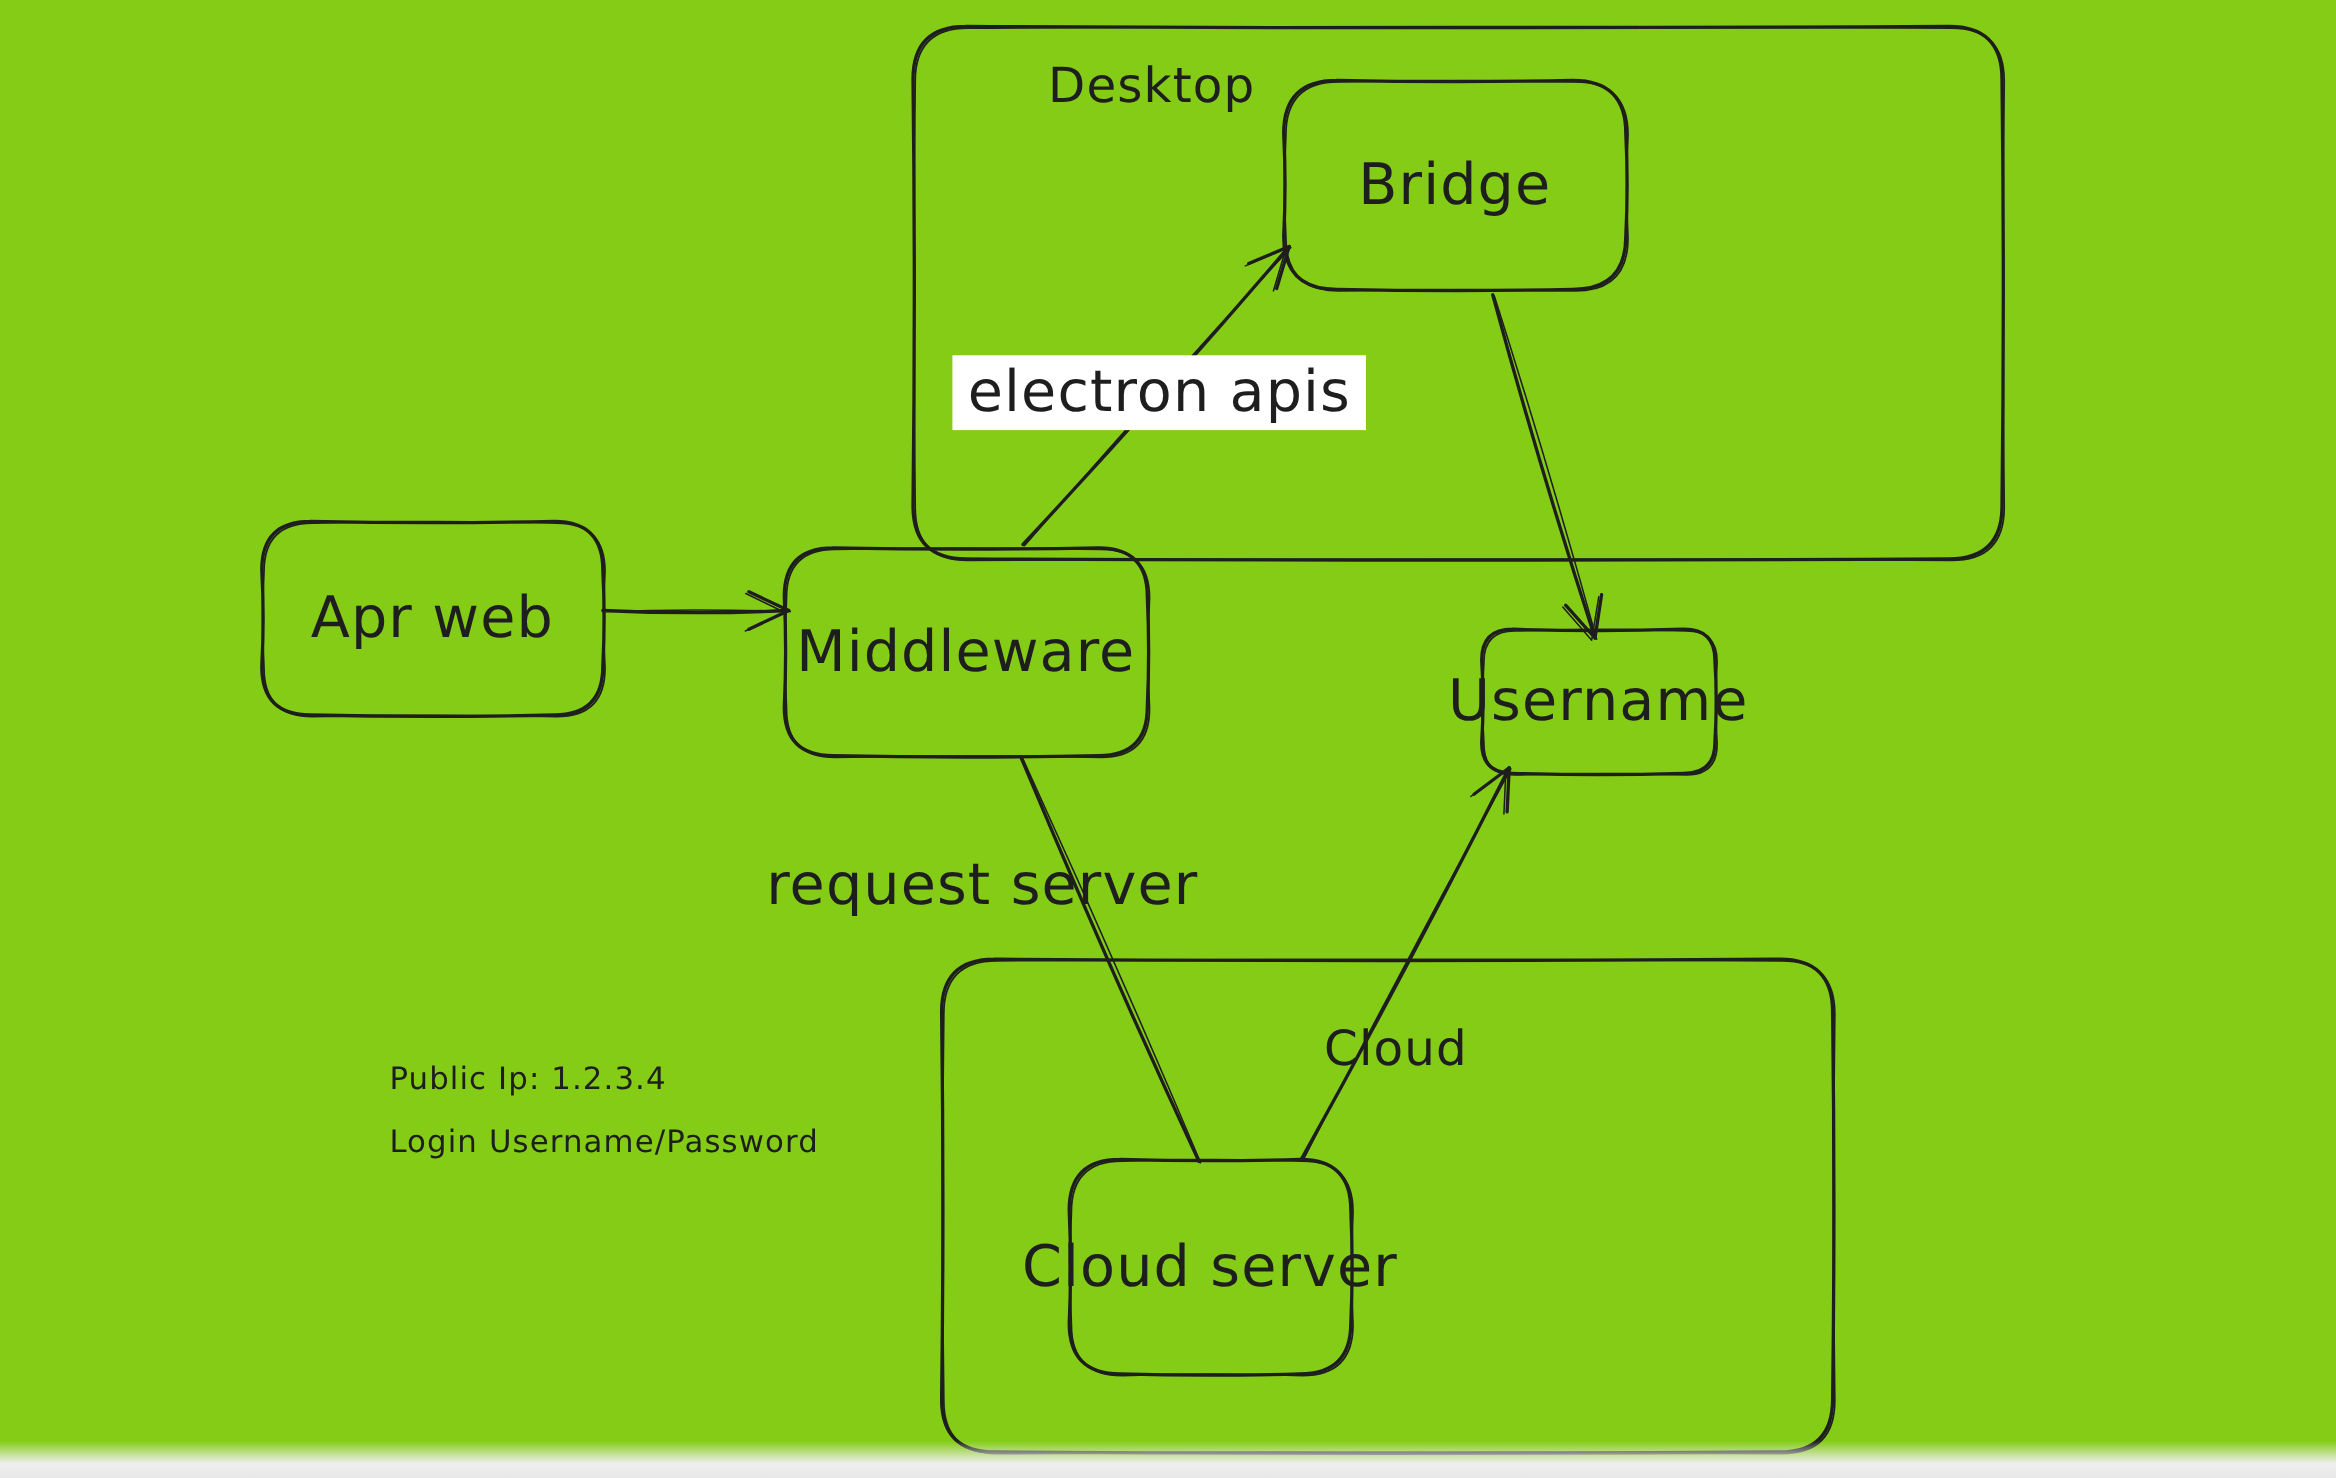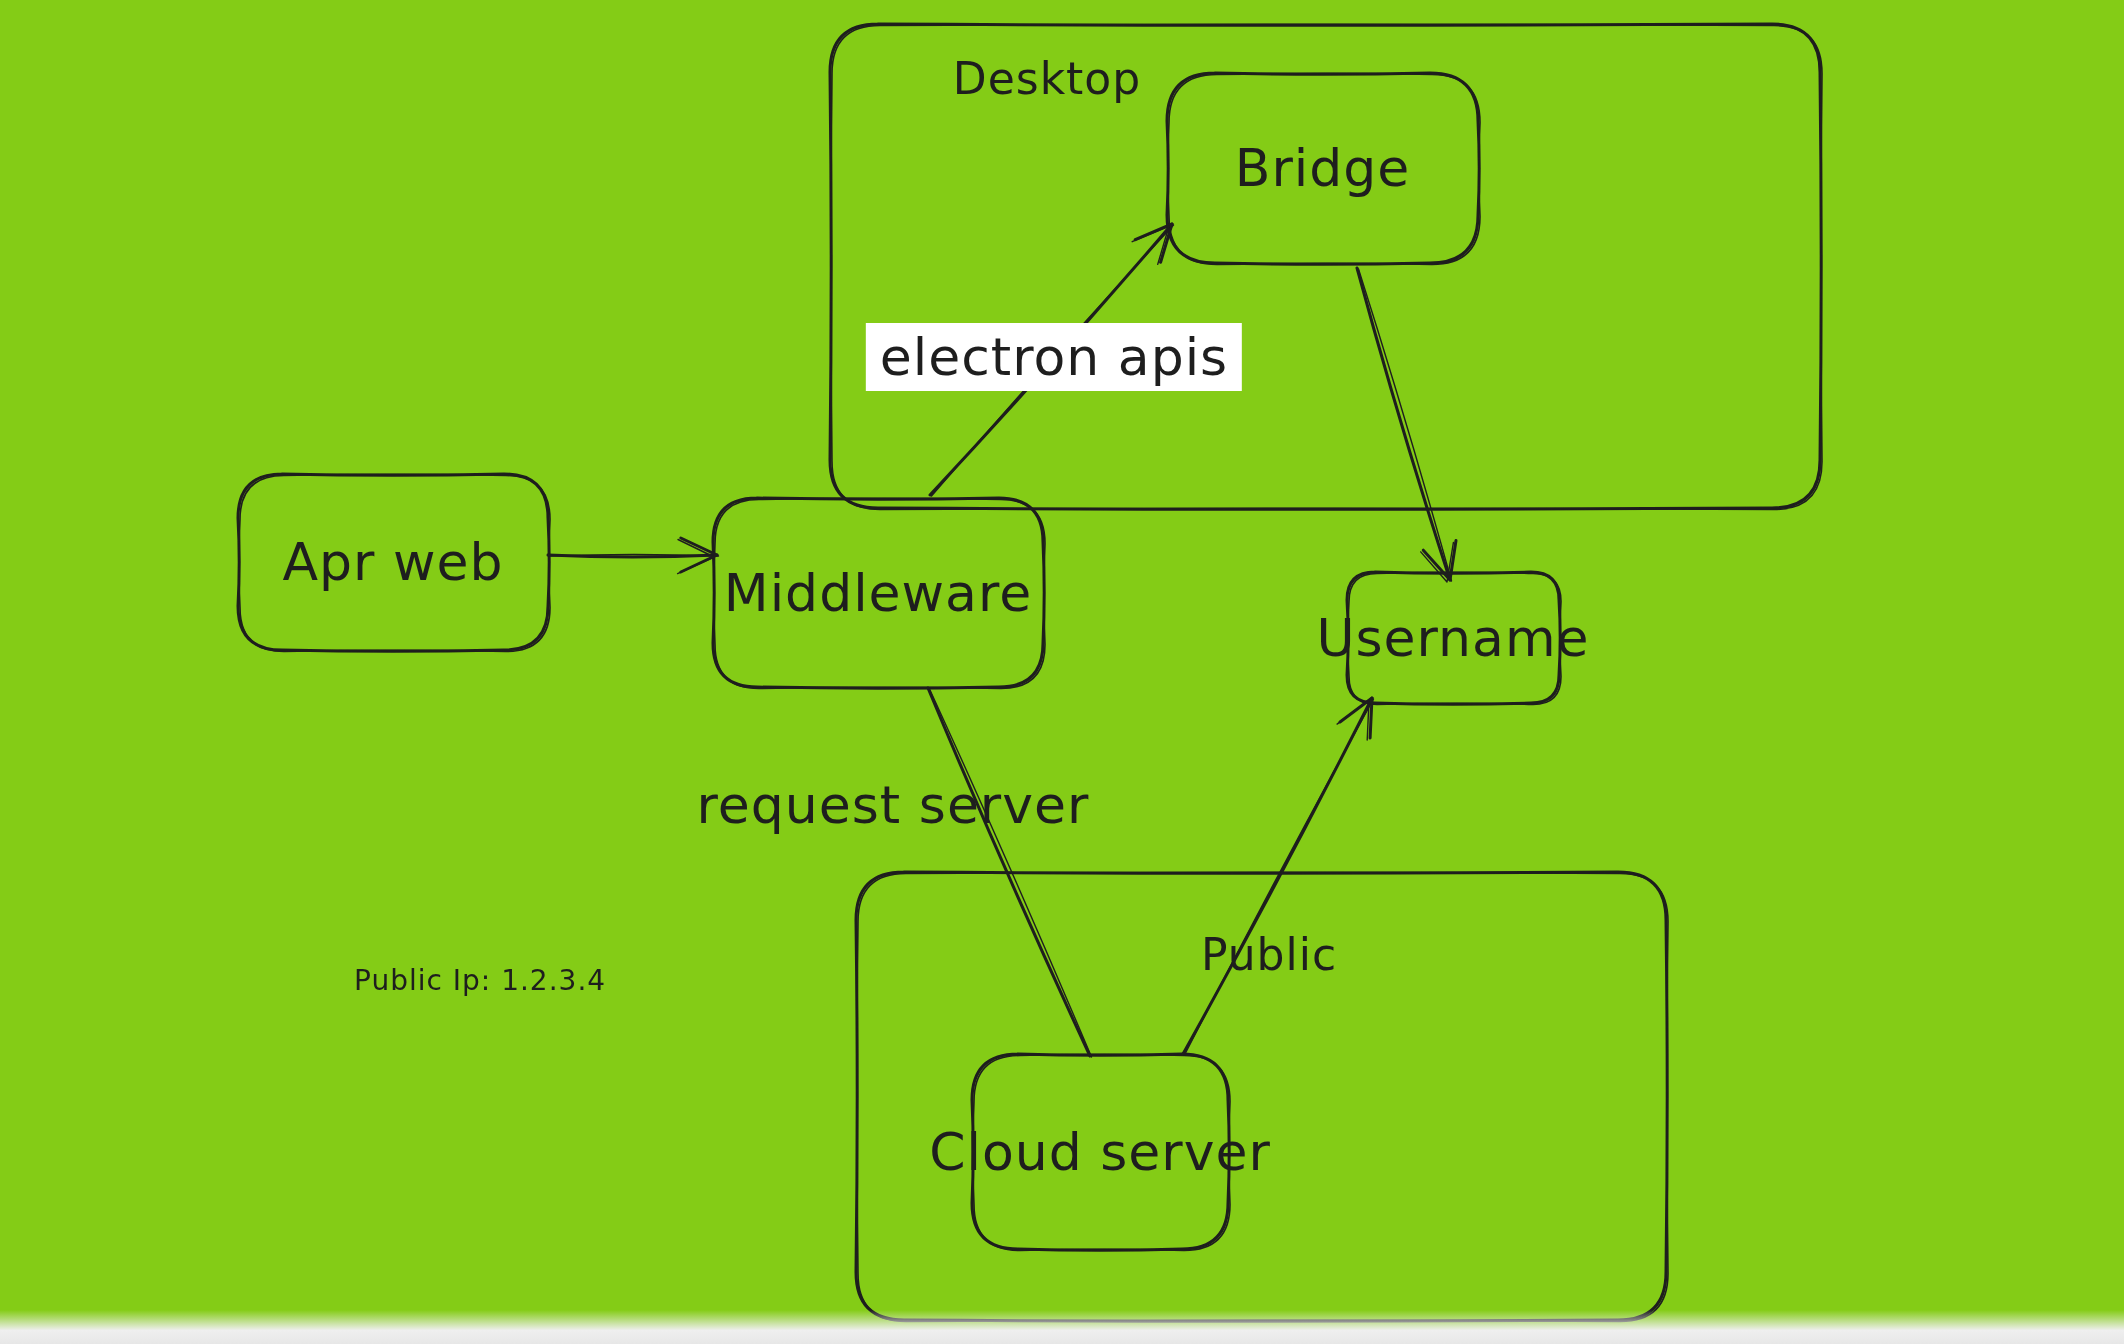--- a/index.html
+++ b/index.html
@@ -87,24 +87,25 @@
       <path d="M 1453.4 542.5 L 1447 582 L 1420.7 551.9" fill="none" stroke="#1e1e1e" stroke-width="1.4" stroke-linecap="round" stroke-linejoin="round"></path>
       <path d="M 928 688 Q 1005.3390333119075 873.6116212050842 1090 1056" fill="none" stroke="#1e1e1e" stroke-width="3" stroke-linecap="round" stroke-linejoin="round"></path>
       <path d="M 929.5 689 Q 1013.2457250160694 871.7912840961868 1091.5 1057" fill="none" stroke="#1e1e1e" stroke-width="1.4" stroke-linecap="round" stroke-linejoin="round"></path>
       <path d="M 1183 1054 Q 1281.0329767120234 877.8756533667765 1372 698" fill="none" stroke="#1e1e1e" stroke-width="3" stroke-linecap="round" stroke-linejoin="round"></path>
       <path d="M 1184.5 1055 Q 1276.3502674659824 875.5932599749176 1373.5 699" fill="none" stroke="#1e1e1e" stroke-width="1.4" stroke-linecap="round" stroke-linejoin="round"></path>
       <path d="M 1340.0 722.0 L 1372 698 L 1370.1 738.0" fill="none" stroke="#1e1e1e" stroke-width="3" stroke-linecap="round" stroke-linejoin="round"></path>
       <path d="M 1337.1 724.1 L 1369 700 L 1367.2 740.0" fill="none" stroke="#1e1e1e" stroke-width="1.4" stroke-linecap="round" stroke-linejoin="round"></path>
     </svg>
   <div id="bottom-edge"></div>
 <div class="shape-label container-label" style="left: 1047px; top: 78px;">Desktop</div>
-    <div class="shape-label container-label" style="left: 1269px; top: 954px;">Public</div>
+    <div class="shape-label container-label" style="left: 1269px; top: 954px;">Cloud</div>
     <div class="shape-label" style="left: 393px; top: 562px;">Apr web</div>
     <div class="shape-label" style="left: 878px; top: 592.5px;">Middleware</div>
     <div class="shape-label" style="left: 1322.5px; top: 168px;">Bridge</div>
     <div class="shape-label" style="left: 1453px; top: 637.5px;">Username</div>
     <div class="shape-label" style="left: 1100px; top: 1151.5px;">Cloud server</div>
     <div class="shape-label bg" style="left: 1054px; top: 357px;">electron apis</div>
     <div class="shape-label" style="left: 893px; top: 805px;">request server</div>
     <div class="note" style="left: 354px; top: 952px;">
       <div>Public Ip: 1.2.3.4</div>
+      <div>Login Username/Password</div>
     </div>
   </div>
 
 </body></html>

